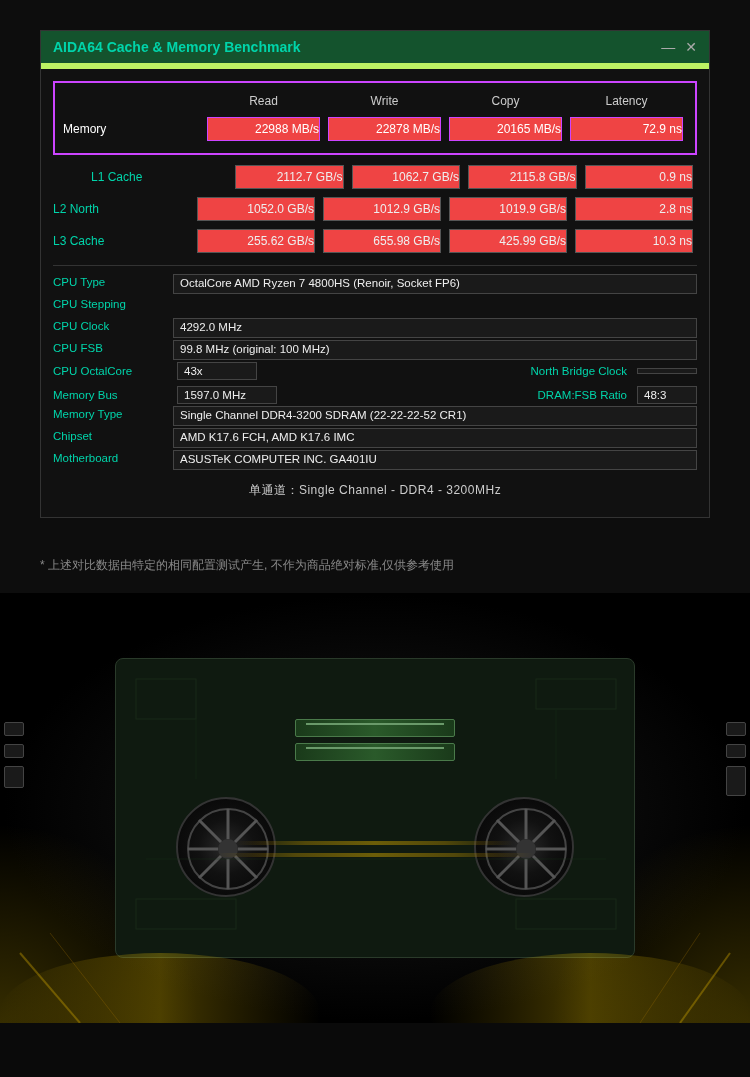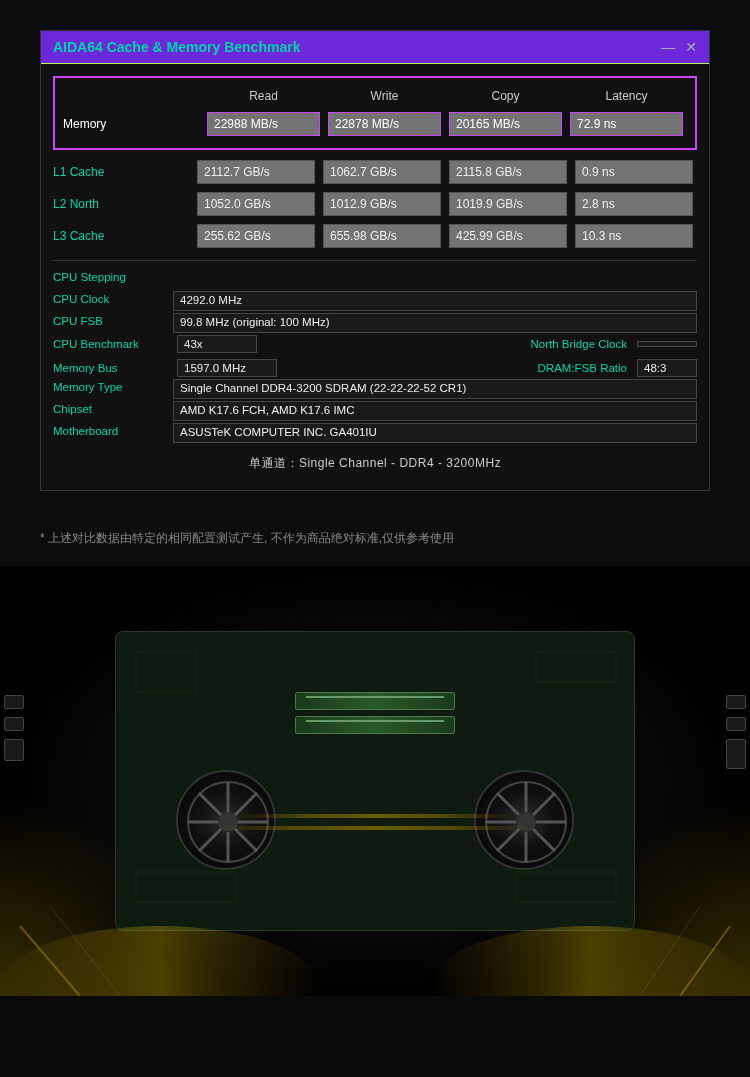--- a/index.html
+++ b/index.html
@@ -26,22 +26,22 @@
       background: #111;
       border: 1px solid #333;
       padding: 0;
     }
 
     .window-titlebar {
       display: flex;
       justify-content: space-between;
       align-items: flex-end;
       padding: 8px 12px;
-      background: #6d28d9;
-      border-bottom: 1px solid #bef264;
+      background: #14532d;
+      border-bottom: 6px solid #bef264;
     }
 
     .window-title {
       color: #00d4aa;
       font-size: 14px;
       font-weight: bold;
     }
 
     .window-controls {
       display: flex;
@@ -91,25 +91,25 @@
       font-size: 12px;
       padding: 2px 0;
     }
 
     .bench-cell {
       margin: 0 4px;
     }
 
     .bench-value-box {
       border: 1px solid #555;
-      background: #737373;
+      background: #ef4444;
       color: #eee;
       font-size: 12px;
-      text-align: left;
-      padding: 4px 6px;
+      text-align: right;
+      padding: 4px 0;
       white-space: nowrap;
     }
 
     .memory-row .bench-value-box {
       border-color: #cc44ff;
       color: #fff;
     }
     .memory-row .bench-row-label {
       color: #fff;
     }
@@ -320,21 +320,21 @@
             </div>
             <div class="bench-cell">
               <div class="bench-value-box">20165 MB/s</div>
             </div>
             <div class="bench-cell">
               <div class="bench-value-box">72.9 ns</div>
             </div>
           </div>
         </div>
 
-        <div class="bench-row" style="margin-bottom:8px; margin-top:6px;">
+        <div class="bench-row" style="margin-bottom:8px; margin-top:6px;margin-left:38px;">
           <div class="bench-row-label">L1 Cache</div>
           <div class="bench-cell">
             <div class="bench-value-box">2112.7 GB/s</div>
           </div>
           <div class="bench-cell">
             <div class="bench-value-box">1062.7 GB/s</div>
           </div>
           <div class="bench-cell">
             <div class="bench-value-box">2115.8 GB/s</div>
           </div>
@@ -370,37 +370,41 @@
           <div class="bench-cell">
             <div class="bench-value-box">425.99 GB/s</div>
           </div>
           <div class="bench-cell">
             <div class="bench-value-box">10.3 ns</div>
           </div>
         </div>
 
         <div class="info-section">
 
+          <div class="info-row">
+            <div class="info-label">CPU Type</div>
+            <div class="info-value-box">OctalCore AMD Ryzen 7 4800HS  (Renoir, Socket FP6)</div>
+          </div>
 
           <div class="info-row">
             <div class="info-label">CPU Stepping</div>
           </div>
 
           <div class="info-row">
             <div class="info-label">CPU Clock</div>
             <div class="info-value-box">4292.0 MHz</div>
           </div>
 
           <div class="info-row">
             <div class="info-label">CPU FSB</div>
             <div class="info-value-box">99.8 MHz  (original: 100 MHz)</div>
           </div>
 
           <div class="info-row-double">
-            <div class="info-label">CPU Benchmark</div>
+            <div class="info-label">CPU OctalCore</div>
             <div class="info-value-box" style="max-width:80px;">43x</div>
             <div class="info-label-right">North Bridge Clock</div>
             <div class="info-value-box"></div>
           </div>
 
           <div class="info-row-double" style="margin-top:6px;">
             <div class="info-label">Memory Bus</div>
             <div class="info-value-box" style="max-width:100px;">1597.0 MHz</div>
             <div class="info-label-right">DRAM:FSB Ratio</div>
             <div class="info-value-box">48:3</div>

